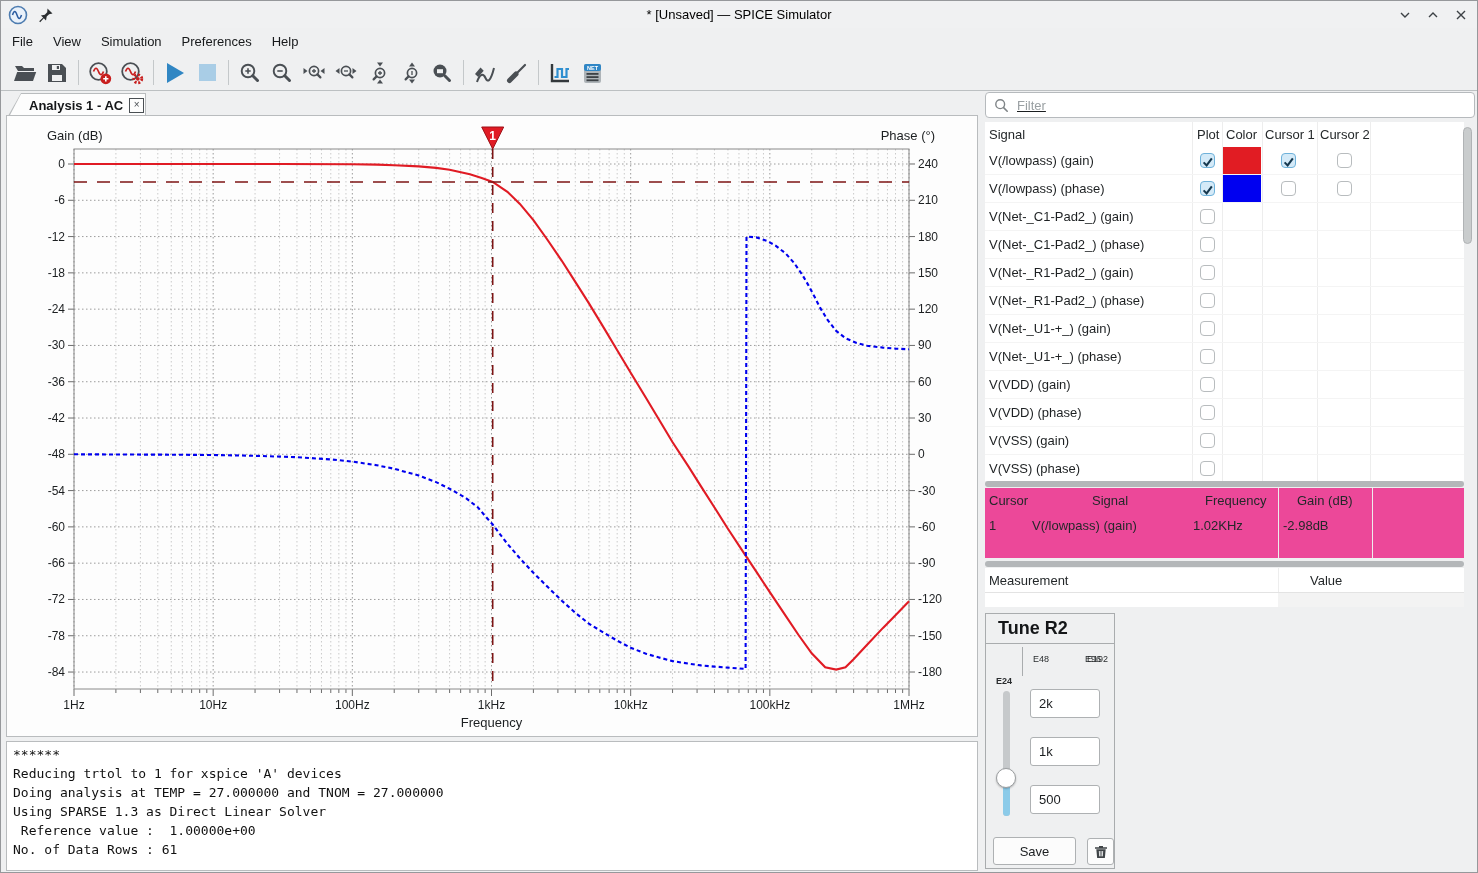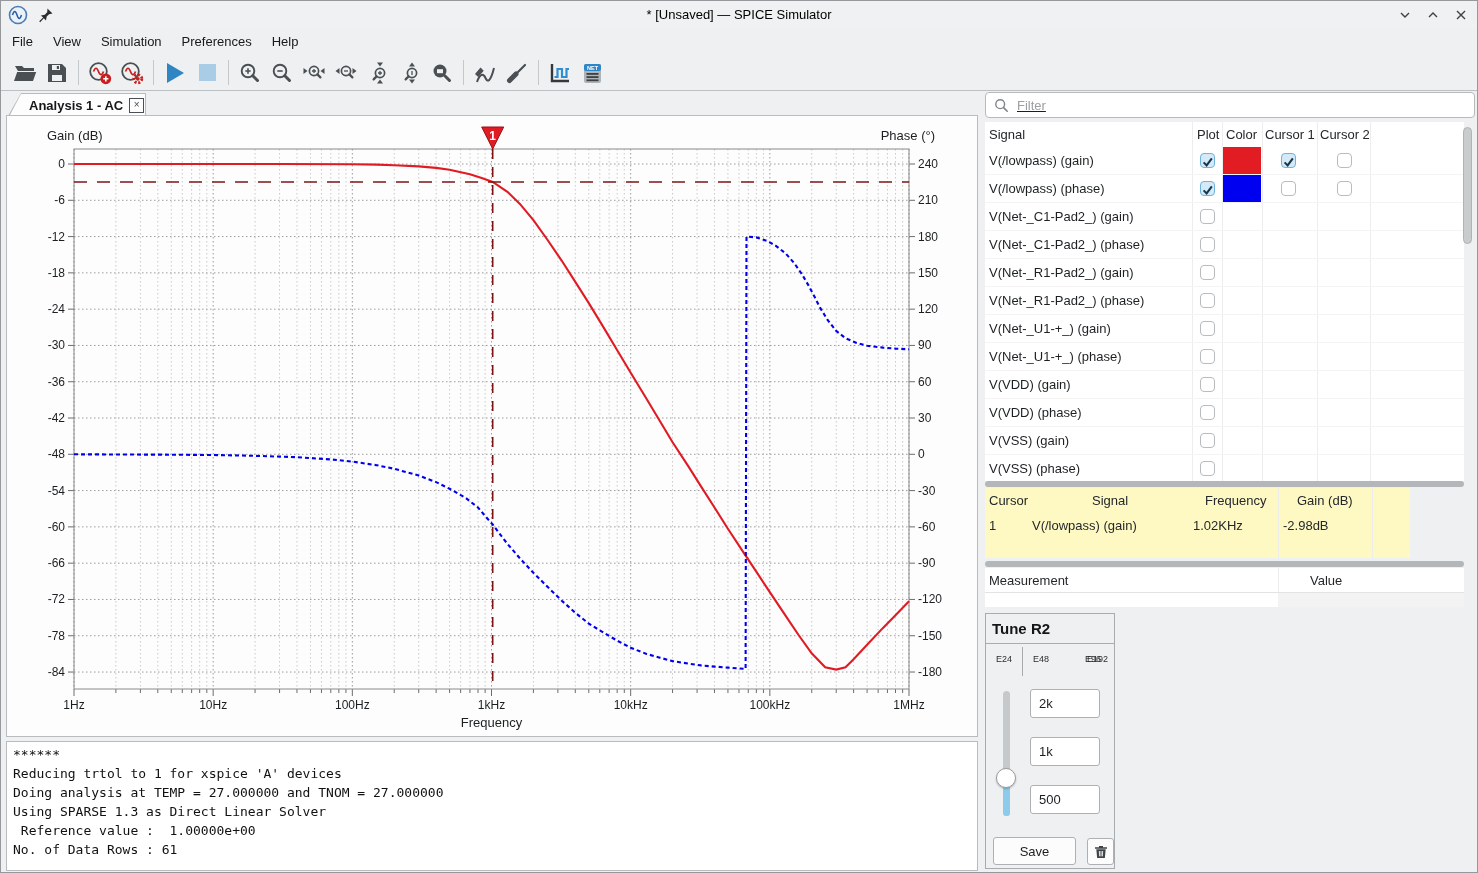--- a/index.html
+++ b/index.html
@@ -46,28 +46,28 @@
   .sighdr{position:absolute;top:5px;font-size:13px;color:#24282a;white-space:nowrap;}
   .sigrow{position:relative;height:27px;border-bottom:1px solid #f4f4f4;}
   .siglabel{position:absolute;left:4px;top:6px;font-size:13px;color:#1d2022;white-space:nowrap;}
   .colline{position:absolute;top:0;bottom:0;width:1px;background:#ededed;}
   .cb{position:absolute;top:6px;width:15px;height:15px;border:1px solid #b8bcbe;border-radius:4px;background:#fff;box-sizing:border-box;}
   .cb.checked{background:#d4eaf8;border-color:#6fb2da;}
   .swatch{position:absolute;left:238px;top:0;width:38px;height:27px;}
   .vscroll{position:absolute;left:1463px;top:124px;width:10px;height:356px;}
   .vthumb{position:absolute;left:0;top:3px;width:9px;height:117px;background:#c9cccd;border:1px solid #b0b3b5;border-radius:5px;box-sizing:border-box;}
   .splitter{position:absolute;left:985px;width:479px;height:6px;background:#b4b7b9;border-radius:3px;}
-  .cursorpanel{position:absolute;left:985px;top:488px;width:425px;height:70px;background:#fef9c3;}
+  .cursorpanel{position:absolute;left:985px;top:488px;width:479px;height:70px;background:#ec4899;}
   .measpanel{position:absolute;left:985px;top:568px;width:479px;height:39px;background:#fff;}
   .tbltxt{position:absolute;font-size:13px;color:#24282a;white-space:nowrap;}
   .hairv{position:absolute;top:0;bottom:0;width:1px;background:#ededed;}
   
   .tunepanel{position:absolute;left:985px;top:613px;width:130px;height:256px;border:1px solid #a9acae;box-sizing:border-box;background:#eff0f1;}
   .tunehdr{height:29px;border-bottom:1px solid #a9acae;display:flex;align-items:center;}
-  .tunehdr span{font-size:15px;font-weight:bold;margin-left:6px;color:#141618;}
+  .tunehdr span{font-size:18px;font-weight:bold;margin-left:12px;color:#141618;}
   .etabs{position:absolute;left:0;top:36px;width:100%;height:24px;}
   .etab{position:absolute;top:4px;font-size:9px;color:#2a2d2f;letter-spacing:0;}
   .etabsep{position:absolute;left:36px;top:-3px;width:1px;height:29px;background:#a9acae;}
   .slidertrack{position:absolute;left:17px;top:77px;width:7px;height:125px;background:#c6c9cb;border-radius:4px;}
   .sliderfill{position:absolute;left:17px;top:164px;width:7px;height:38px;background:#8ccbe9;border-radius:4px;}
   .sliderthumb{position:absolute;left:10px;top:154px;width:20px;height:20px;background:#fff;border:1px solid #9b9ea0;border-radius:50%;box-sizing:border-box;box-shadow:0 1px 2px rgba(0,0,0,.25);}
   .tuneinput{position:absolute;left:44px;width:70px;height:29px;box-sizing:border-box;border:1px solid #aeb1b3;border-radius:3px;background:#fff;font-size:13px;font-family:"Liberation Sans",sans-serif;padding-left:8px;color:#1b1e20;outline:none;}
   .savebtn{position:absolute;left:7px;top:223px;width:83px;height:28px;box-sizing:border-box;border:1px solid #aeb1b3;border-radius:3px;background:#fcfcfc;font-size:13px;font-family:"Liberation Sans",sans-serif;color:#1b1e20;display:flex;align-items:center;justify-content:center;}
   .trashbtn{position:absolute;left:101px;top:224px;width:27px;height:27px;box-sizing:border-box;border:1px solid #aeb1b3;border-radius:3px;background:#fcfcfc;display:flex;align-items:center;justify-content:center;}
 </style>
@@ -574,21 +574,21 @@
   <div style="position:absolute;left:293px;right:0;top:25px;bottom:0;background:#f3f3f3;"></div>
   <span class="tbltxt" style="left:4px;top:5px;">Measurement</span>
   <span class="tbltxt" style="left:325px;top:5px;">Value</span>
 </div>
 
 <div class="tunepanel">
   <div class="tunehdr">
       <span>Tune R2</span>
     </div>
   <div class="etabs">
-    <span class="etab" style="left:10px;font-weight:normal;">E24</span>
+    <span class="etab" style="left:10px;font-weight:bold;margin-top:22px;">E24</span>
     <span class="etabsep"></span>
     <span class="etab" style="left:47px;">E48</span>
     <span class="etab" style="left:74px;padding-left:25px;">E96</span>
     <span class="etab" style="left:101px;">E192</span>
   </div>
   <div class="slidertrack"></div>
   <div class="sliderfill"></div>
   <div class="sliderthumb"></div>
   <input class="tuneinput" style="top: 75px;" value="2k">
   <input class="tuneinput" style="top: 123px;" value="1k">

